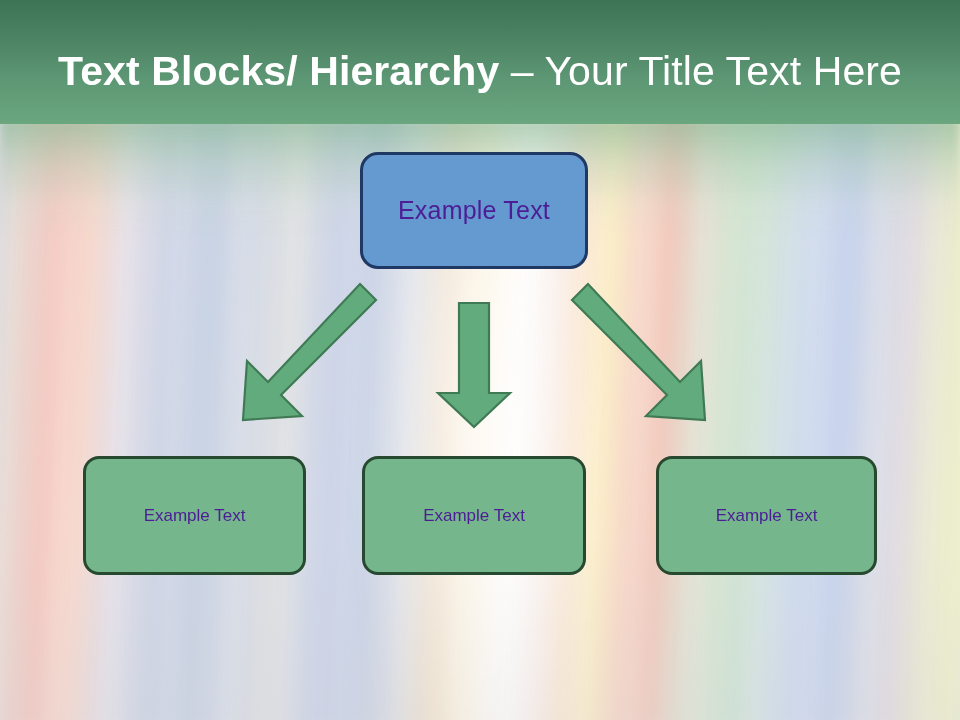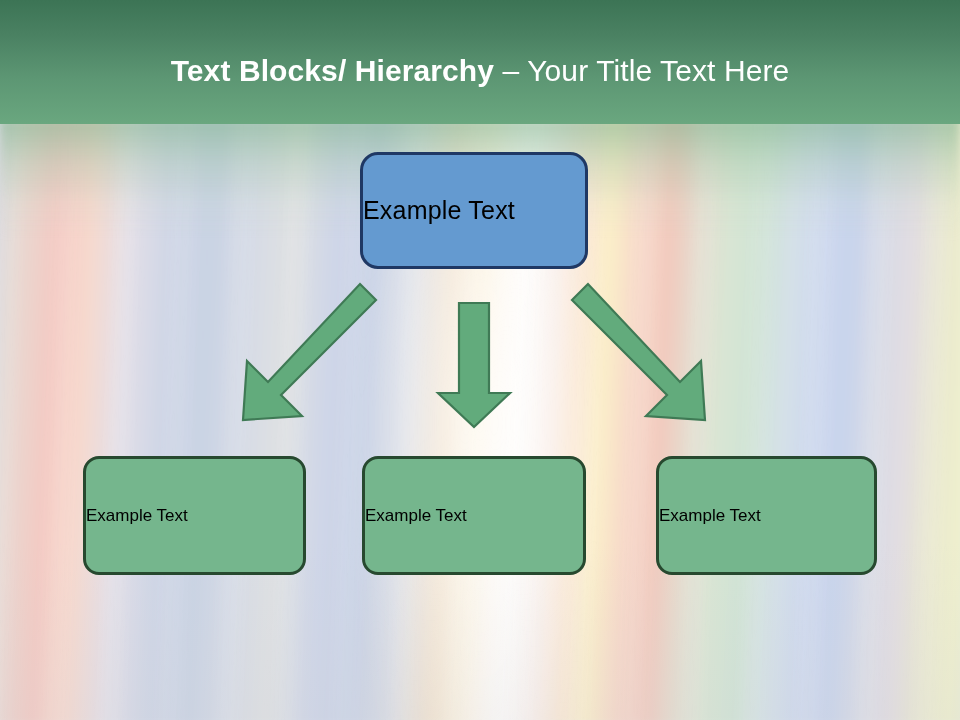--- a/index.html
+++ b/index.html
@@ -119,35 +119,36 @@
     height: 124px;
     background: linear-gradient(to bottom, #3c7455 0%, #4a8162 28%, #5c9673 62%, #6aa77f 100%);
   }
   .header-title {
     position: absolute;
     left: 0;
     right: 0;
     top: 51px;
     text-align: center;
     color: #ffffff;
-    font-size: 30px;
+    font-size: 41px;
     line-height: 40px;
     letter-spacing: 0.1px;
     white-space: nowrap;
   }
   .header-title .strong { font-weight: bold; }
   .header-title .light  { font-weight: normal; }
 
   
   .node {
     position: absolute;
     box-sizing: border-box;
     display: flex;
     align-items: center;
-    color: #000000;
+    justify-content: center;
+    color: #4c1d95;
     text-align: center;
     border-radius: 16px;
   }
   .node-top {
     left: 360px;
     top: 152px;
     width: 228px;
     height: 117px;
     background: #649ad0;
     border: 3px solid #1f3864;

